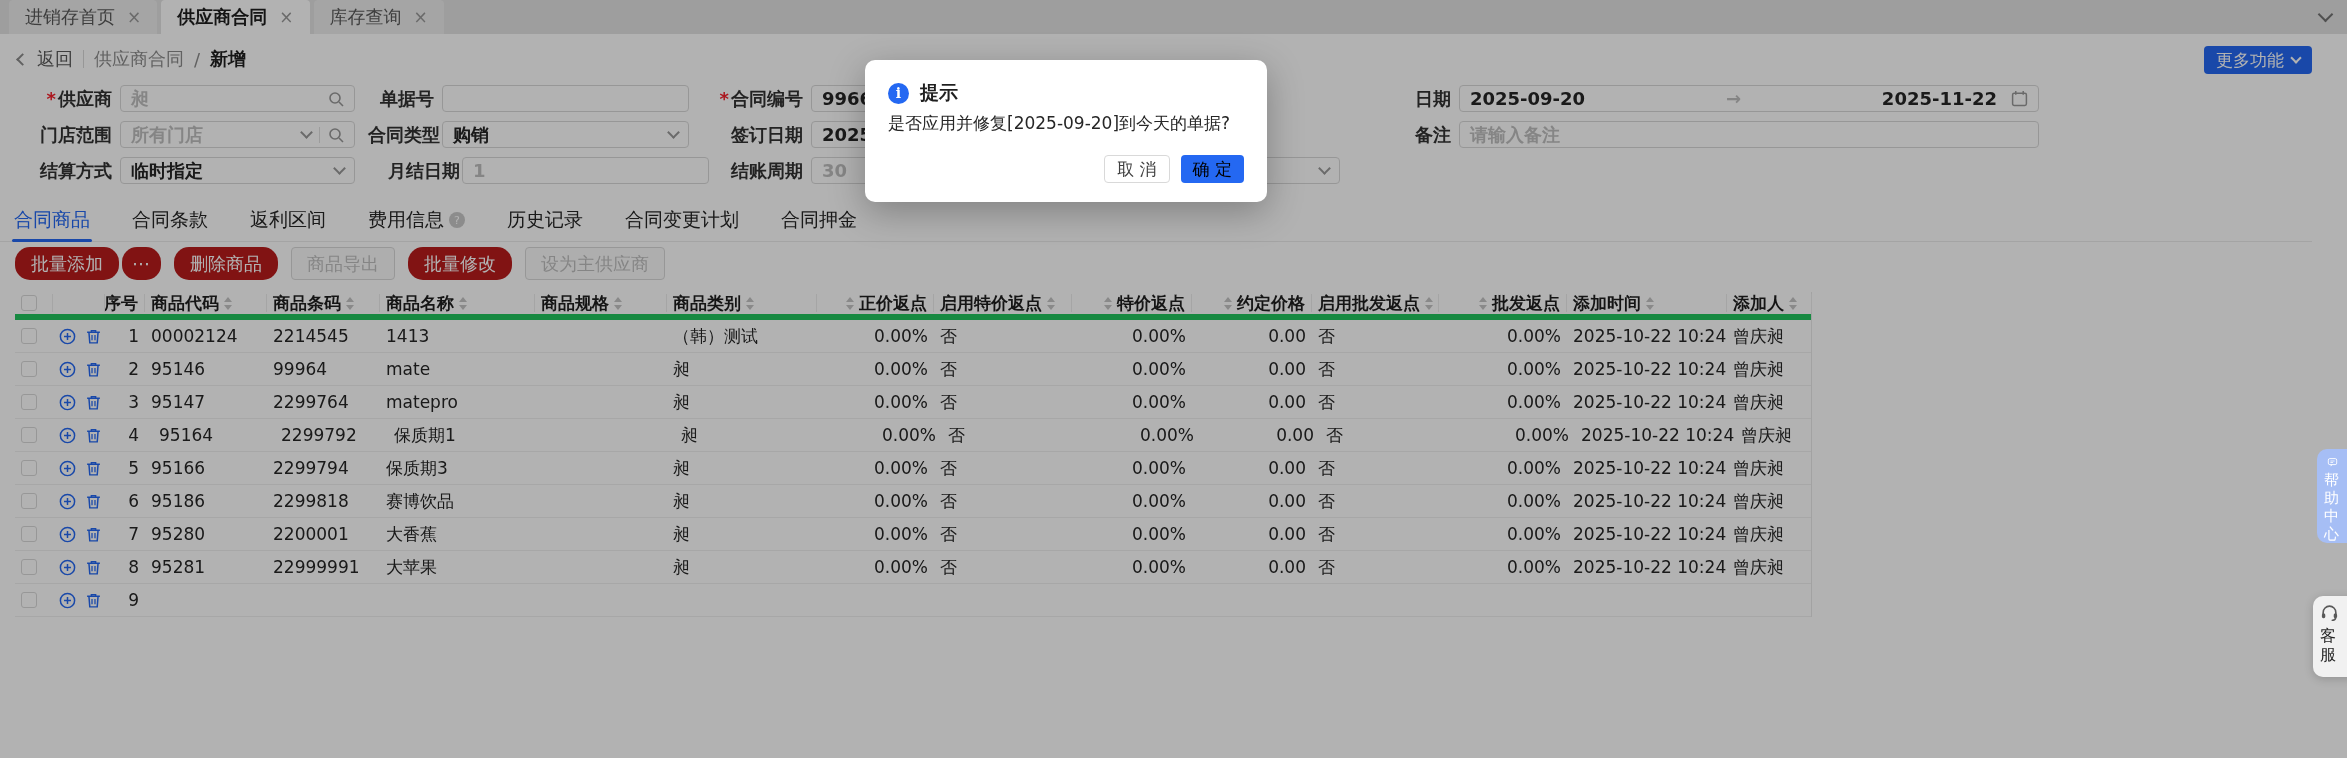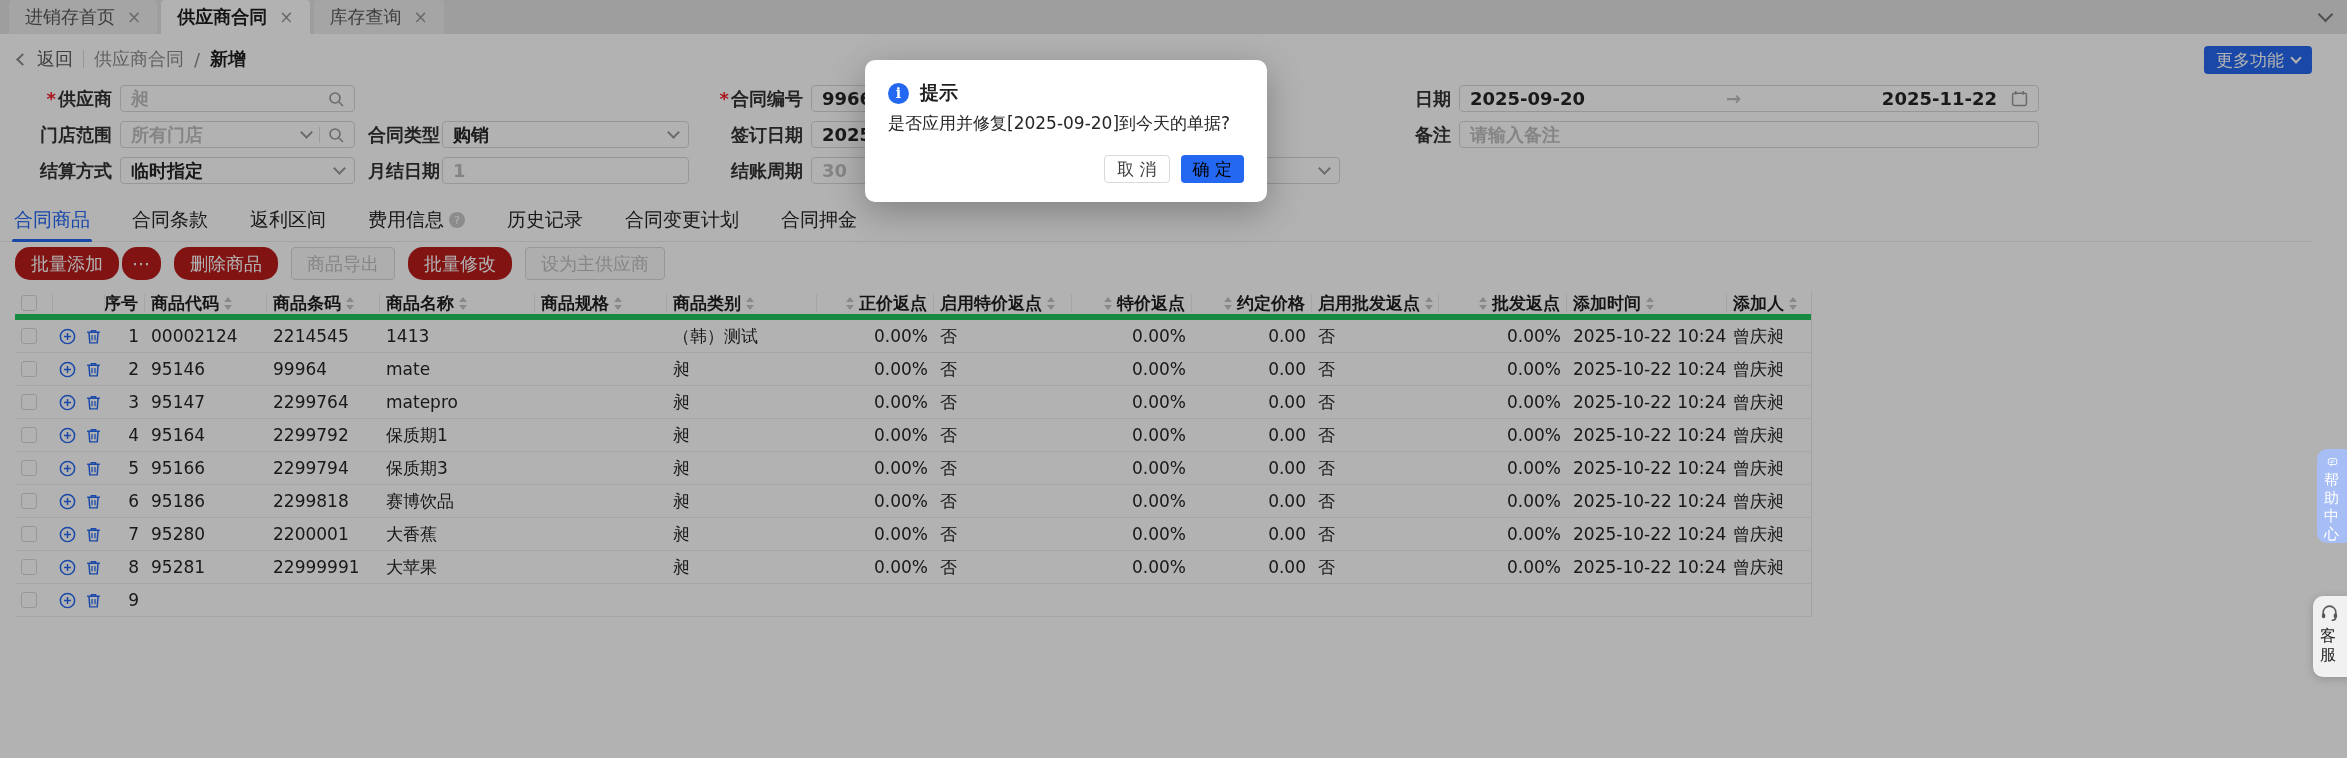--- a/index.html
+++ b/index.html
@@ -127,20 +127,26 @@
       <div class="ctl" style="width:235px;">
         <span class="muted">昶</span>
         <span class="grow"></span>
         <svg class="ico" width="16" height="16" viewBox="0 0 16 16">
             <circle cx="7" cy="7" r="5" stroke="#999" fill="none" stroke-width="1.6"></circle>
             <line x1="11" y1="11" x2="15" y2="15" stroke="#999" stroke-width="1.6"></line>
           </svg>
       </div>
     </div>
 
+    <div class="fg" style="left:350px;top:0;">
+      <div class="fl" style="width:66px;">单据号</div>
+      <div class="ctl" style="width:247px;">
+        <span></span>
+      </div>
+    </div>
 
     <div class="fg" style="left:700px;top:0;">
       <div class="fl" style="width:85px;"><span class="req">*</span><span>合同编号</span></div>
       <div class="ctl" style="width:397px;">
         <span>99664009720</span>
       </div>
     </div>
 
     <div class="fg" style="left:1350px;top:0;">
       <div class="fl" style="width:83px;">日期</div>
@@ -195,21 +201,21 @@
       </div>
     </div>
 
     <div class="fg" style="left:1350px;top:36px;">
       <div class="fl" style="width:83px;">备注</div>
       <div class="ctl" style="width:580px;">
         <span class="muted">请输入备注</span>
       </div>
     </div>
 
-    <div class="fg" style="left:350px;top:72px;">
+    <div class="fg" style="left:370px;top:72px;">
       <div class="fl" style="width:66px;">月结日期</div>
       <div class="ctl" style="width:247px;">
         <span class="muted">1</span>
       </div>
     </div>
 
     <div class="fg" style="left:700px;top:72px;">
       <div class="fl" style="width:85px;">结账周期</div>
       <div class="ctl" style="width:397px;">
         <span class="muted">30</span>
@@ -472,21 +478,21 @@
           </svg>
           <svg class="row-ico" viewBox="0 0 16 16">
             <line x1="2" y1="4" x2="14" y2="4" stroke="#2468f2" stroke-width="1.4"></line>
             <path d="M6 4 V2.5 h4 V4" stroke="#2468f2" fill="none" stroke-width="1.4"></path>
             <path d="M3.7 4 L4.5 14 h7 L12.3 4" stroke="#2468f2" fill="none" stroke-width="1.4"></path>
             <line x1="6.6" y1="6.5" x2="6.6" y2="11.5" stroke="#2468f2" stroke-width="1.2"></line>
             <line x1="9.4" y1="6.5" x2="9.4" y2="11.5" stroke="#2468f2" stroke-width="1.2"></line>
           </svg>
         </div>
         <div class="t-cell r" style="width:40px;">4</div>
-        <div class="t-cell" style="width:122px;">95164</div>
+        <div class="t-cell" style="width:122px;margin-left:8px;">95164</div>
         <div class="t-cell" style="width:113px;">2299792</div>
         <div class="t-cell" style="width:155px;">保质期1</div>
         <div class="t-cell" style="width:132px;"></div>
         <div class="t-cell" style="width:150px;">昶</div>
         <div class="t-cell r" style="width:117px;">0.00%</div>
         <div class="t-cell" style="width:138px;">否</div>
         <div class="t-cell r" style="width:120px;">0.00%</div>
         <div class="t-cell r" style="width:120px;">0.00</div>
         <div class="t-cell" style="width:127px;">否</div>
         <div class="t-cell r" style="width:128px;">0.00%</div>

